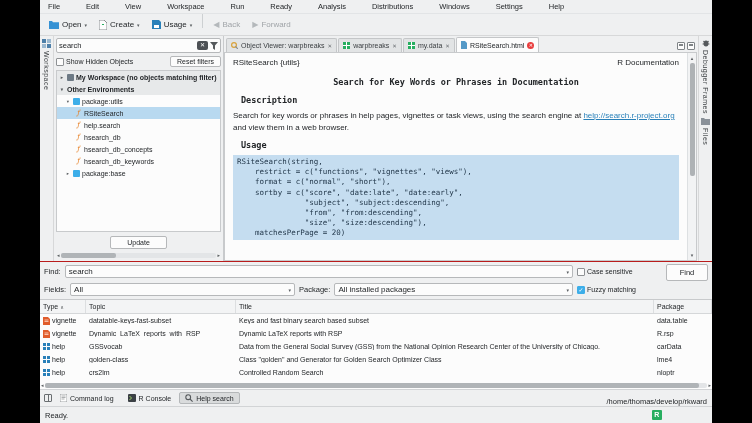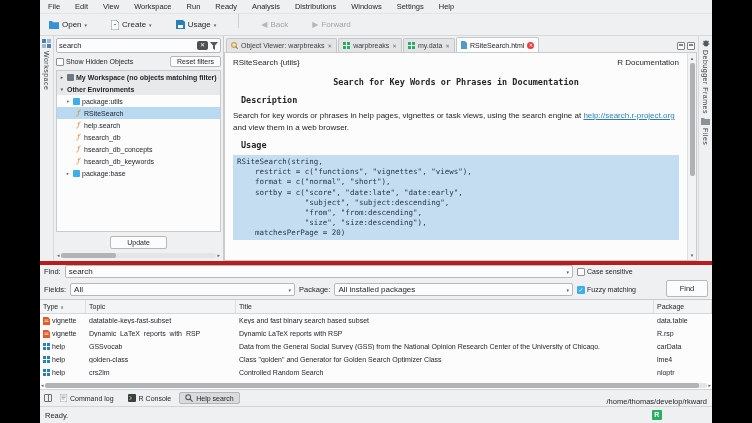--- a/index.html
+++ b/index.html
@@ -3,26 +3,26 @@
 <meta charset="utf-8">
 <style>
   * { margin:0; padding:0; box-sizing:border-box; }
   html,body { background:#000; font-family:"Liberation Sans",sans-serif; }
   .stage { position:relative; width:752px; height:423px; background:#000; overflow:hidden; }
   .window { position:absolute; left:40px; top:0; width:672px; height:423px;
             background:#eff0f1; color:#232629; display:flex; flex-direction:column;
             font-size:8px; }
 
   
-  .menubar { height:14px; display:flex; align-items:center; padding-left:4px; gap:7px;
+  .menubar { height:14px; display:flex; align-items:center; padding-left:4px; gap:18px;
              border-bottom:1px solid #e2e4e6; flex:0 0 auto; }
   .menu-item { padding:1px 4px; font-size:7.5px; cursor:default; }
 
   
-  .toolbar { height:22px; display:flex; gap:14px; padding:0 4px;
+  .toolbar { height:22px; display:flex; gap:2px; padding:0 4px;
              border-bottom:1px solid #d7d8d9; flex:0 0 auto; }
   .tbtn { display:flex; align-items:center; gap:3px; padding:2px 5px; border-radius:2px; }
   .tbtn .arr { font-size:5px; color:#5a5e61; }
   .tbtn.disabled { color:#a0a4a8; }
   .tbtn.disabled .gicon { color:#b4b8bb; }
   .gicon { font-size:8px; line-height:8px; }
   .tsep { width:1px; height:14px; background:#cdd0d2; margin:0 3px; }
 
   
   .main { flex:1 1 auto; display:flex; min-height:0; }
@@ -101,22 +101,22 @@
   .doc-p { font-size:8px; line-height:1.45; margin:2px 0 4px; }
   .doc-link { color:#2980b9; text-decoration:underline; cursor:pointer; }
   pre.usage { background:#c5ddf0; color:#22374a; font-family:"DejaVu Sans Mono",monospace;
               font-size:7.5px; line-height:1.35; padding:2px 4px; white-space:pre; overflow:hidden; }
   .vscroll { width:9px; flex:0 0 auto; border-left:1px solid #dde0e2; background:#f2f3f4;
              display:flex; flex-direction:column; align-items:center; padding:1px 0; }
   .vthumb { width:5px; background:#aeb2b5; border-radius:2px; flex:0 0 auto; height:55%; margin-top:1px; }
   .vspacer { flex:1; }
 
   
-  .find-panel { height:38px; flex:0 0 auto; border-top:4px solid #b91c1c; padding:2px 4px;
-                display:flex; gap:9px; align-items:flex-end; }
+  .find-panel { height:38px; flex:0 0 auto; border-top:1px solid #b91c1c; padding:2px 4px;
+                display:flex; gap:9px; align-items:flex-start; }
   .find-grid { flex:1 1 auto; display:flex; flex-direction:column; gap:3px; min-width:0; }
   .frow { display:flex; align-items:center; gap:4px; height:15px; }
   .flabel { font-size:7.5px; flex:0 0 auto; }
   .flex-combo { flex:1 1 auto; min-width:0; }
   .fields-combo { width:225px; flex:0 0 auto; }
   .cs-group { width:80px; flex:0 0 auto; }
   .find-btn { width:42px; height:17px; display:flex; align-items:center; justify-content:center;
               font-size:7.5px; flex:0 0 auto; }
 
   

